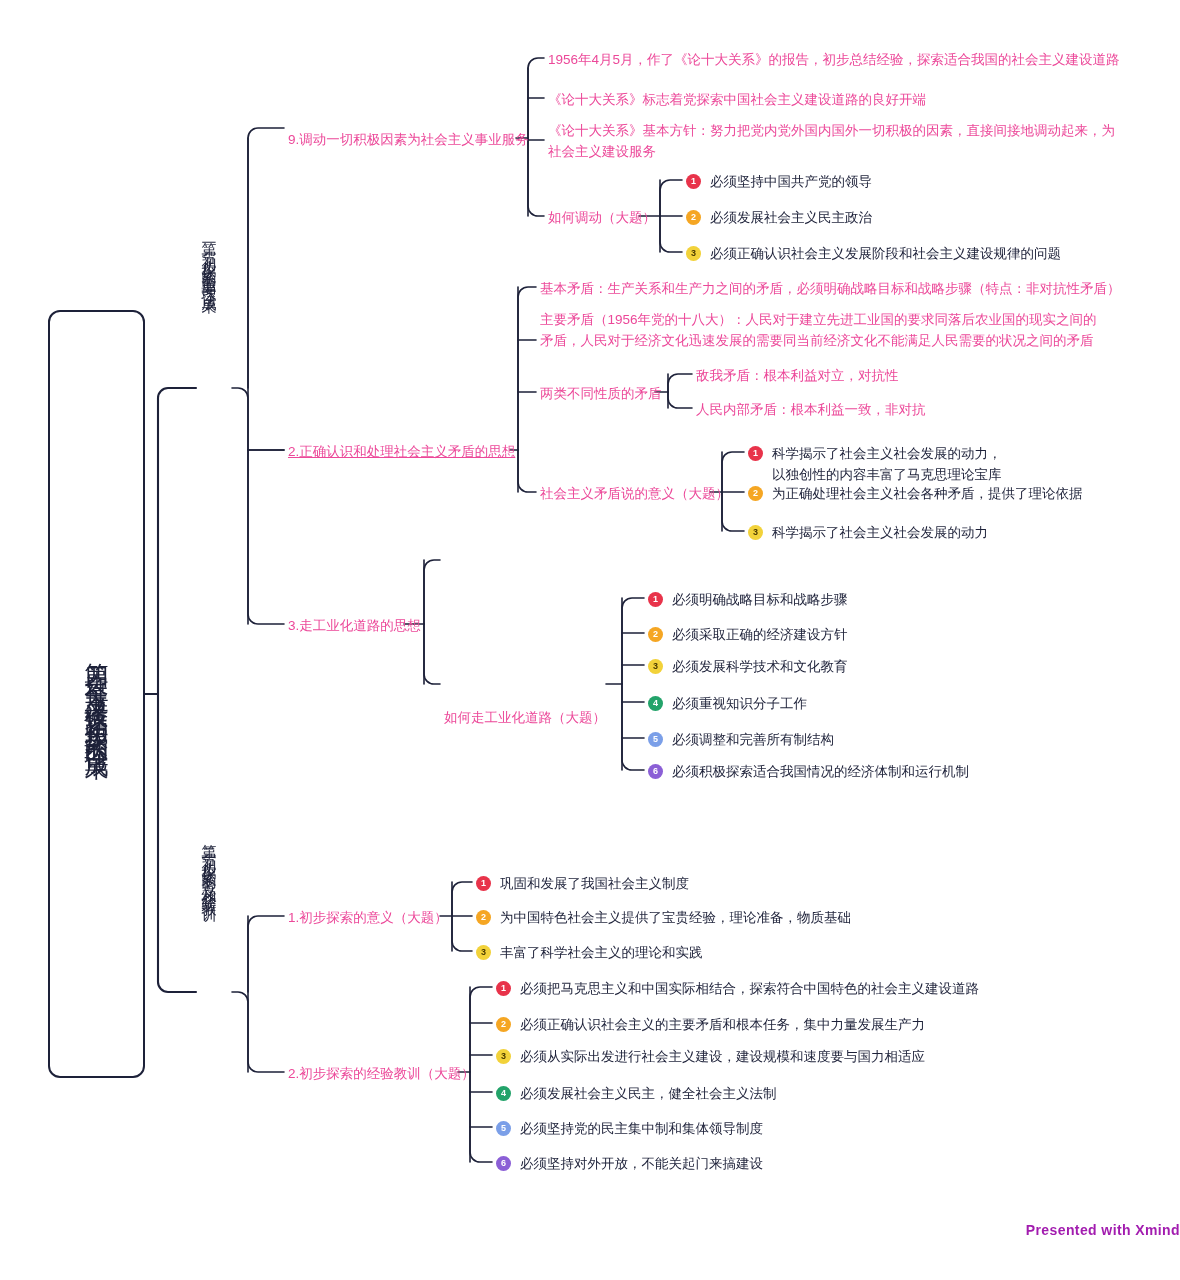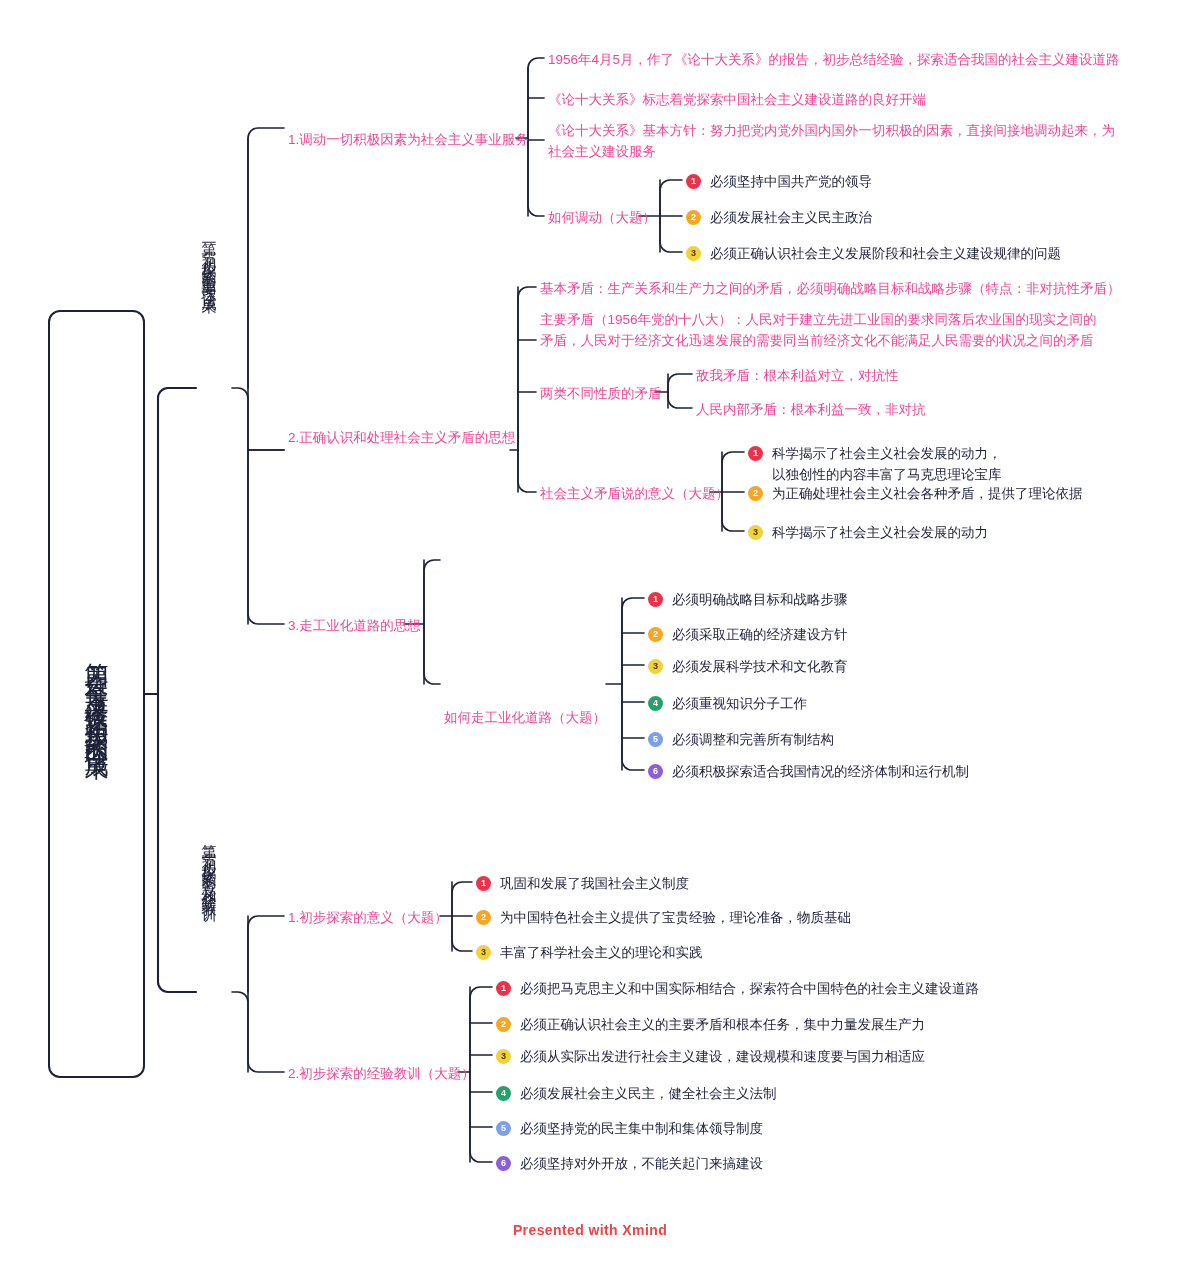--- a/index.html
+++ b/index.html
@@ -48,22 +48,22 @@
     flex:0 0 auto;width:15px;height:15px;border-radius:50%;
     display:flex;align-items:center;justify-content:center;
     font-size:9px;font-weight:700;color:#fff;line-height:1;
     margin-top:2px;
   }
   .badge.dark{color:#4a3a00;}
   .brow .btext{font-size:13.5px;line-height:1.55;white-space:pre-line;font-weight:500;color:#1d2139;}
 
   
   .watermark{
-    position:absolute;left:0;top:1222px;width:1180px;text-align:center;
-    font-size:14px;font-weight:700;color:#ef4444;letter-spacing:.4px;
+    position:absolute;left:0;top:1222px;width:1180px;text-align:right;
+    font-size:14px;font-weight:700;color:#a21caf;letter-spacing:.4px;
   }
 </style>
 </head>
 <body>
 
 <div id="canvas">
 
   <svg class="links" viewBox="0 0 1180 1280">
 
     <path class="thick" d="M145 694 H158"></path>
@@ -142,22 +142,22 @@
     <path d="M470 987 V1162"></path>
   </svg>
 
   <div class="root-box">
     <span class="root-text">第四章社会主义建设道路初步探索的理论成果</span>
   </div>
 
   <div class="vlabel" style="left:202px;top:230px;height:320px;">第一节初步探索的重要理论成果</div>
   <div class="vlabel" style="left:202px;top:832px;height:320px;">第二节初步探索的意义和经验教训</div>
 
-  <div class="node nowrap" style="left:288px;top:130px;">1.调动一切积极因素为社会主义事业服务</div>
-  <div class="node nowrap" style="left:288px;top:428px;">2.正确认识和处理社会主义矛盾的思想</div>
+  <div class="node nowrap" style="left:288px;top:130px;">9.调动一切积极因素为社会主义事业服务</div>
+  <div class="node nowrap" style="left:288px;top:442px;text-decoration:underline;">2.正确认识和处理社会主义矛盾的思想</div>
   <div class="node nowrap" style="left:288px;top:616px;">3.走工业化道路的思想</div>
 
   <div class="node nowrap" style="left:548px;top:50px;">1956年4月5月，作了《论十大关系》的报告，初步总结经验，探索适合我国的社会主义建设道路</div>
   <div class="node nowrap" style="left:548px;top:90px;">《论十大关系》标志着党探索中国社会主义建设道路的良好开端</div>
   <div class="node" style="left:548px;top:121px;width:600px;">《论十大关系》基本方针：努力把党内党外国内国外一切积极的因素，直接间接地调动起来，为
 社会主义建设服务</div>
   <div class="node nowrap" style="left:548px;top:208px;">如何调动（大题）</div>
 
   <div class="brow" style="left:686px;top:172px;">
     <span class="badge" style="background: rgb(232, 51, 74);">1</span>

